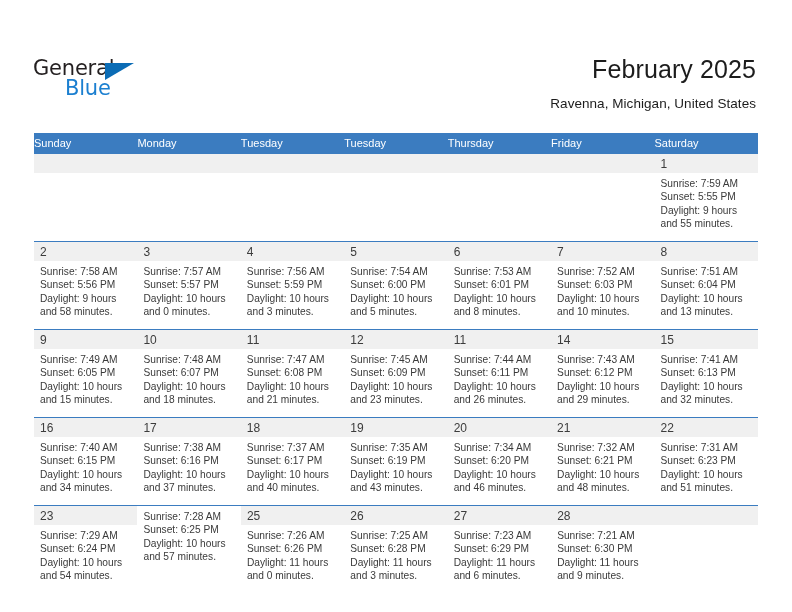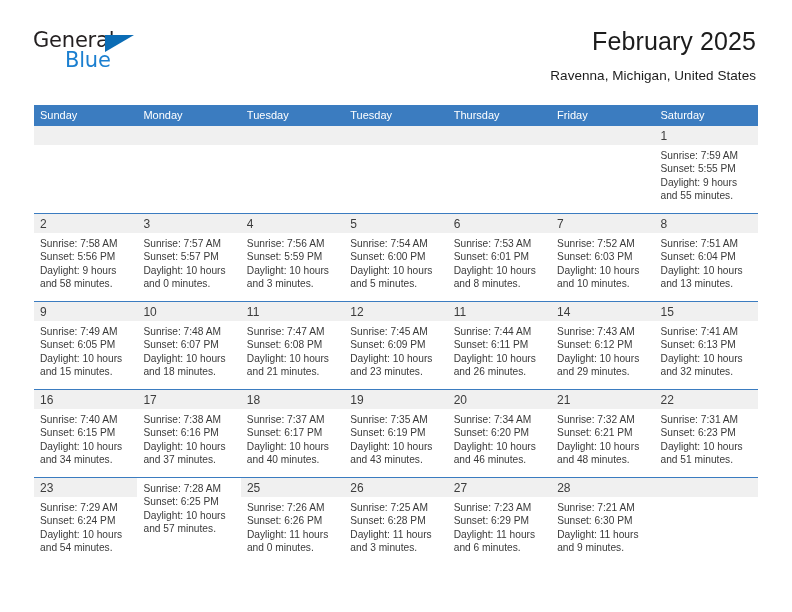--- a/index.html
+++ b/index.html
@@ -23,20 +23,21 @@
   }
 
   
   .top-header {
     display: flex;
     align-items: flex-start;
     justify-content: space-between;
     padding: 28px 36px 0 33px;
     box-sizing: border-box;
     height: 72px;
+    margin-top: 28px;
   }
   .logo {
     position: relative;
     width: 120px;
     height: 46px;
     line-height: 1;
     user-select: none;
   }
   .logo-general {
     position: absolute;
@@ -94,21 +95,20 @@
   .weekday-row {
     display: flex;
     background: #3b7cc0;
     height: 21px;
   }
   .weekday-cell {
     flex: 1 1 0;
     color: #ffffff;
     font-size: 11px;
     line-height: 21px;
-    padding-left: 6px;
     box-sizing: border-box;
     white-space: nowrap;
   }
   .week-row {
     display: flex;
     border-bottom: 1.5px solid #3b7cc0;
     height: 87px;
   }
   .week-row.last {
     border-bottom: none;

